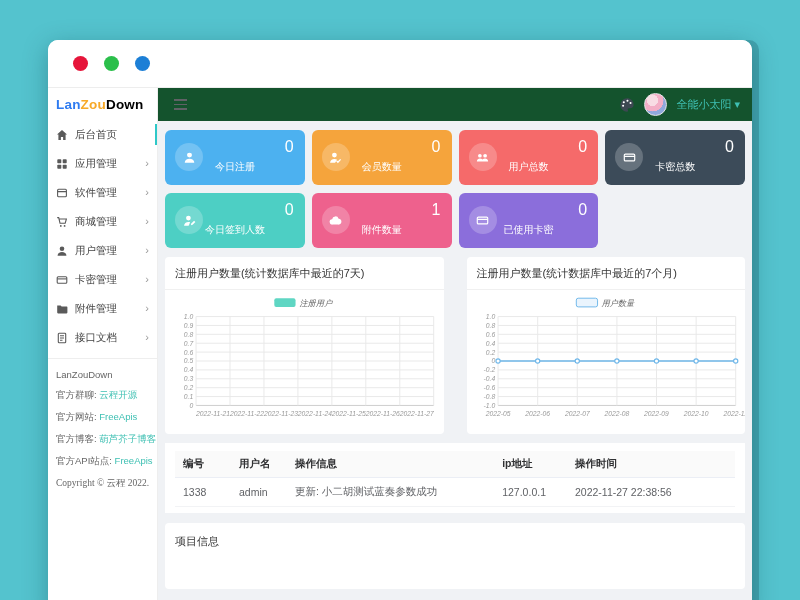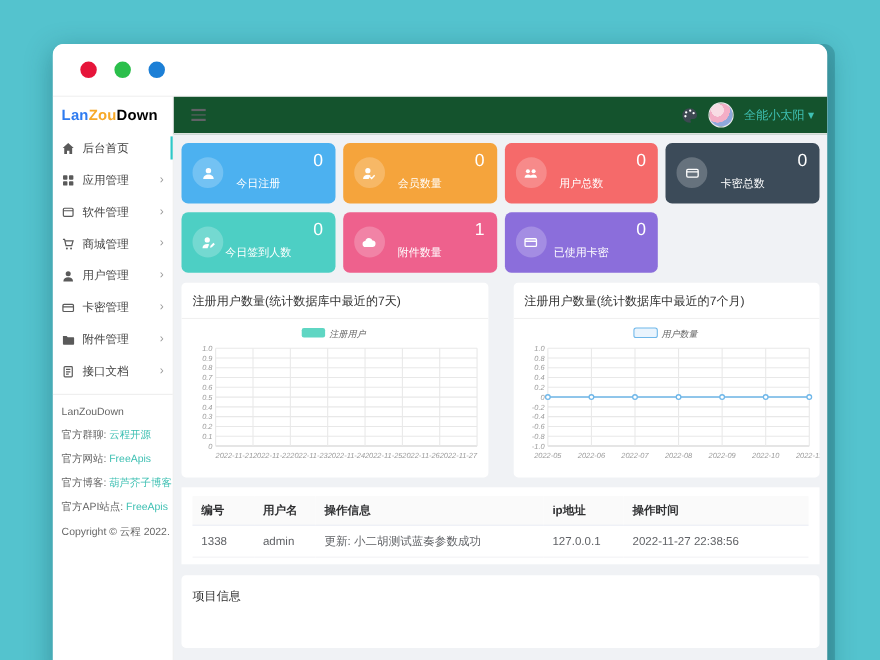--- a/index.html
+++ b/index.html
@@ -27,21 +27,21 @@
   .menu-item.active::after { content:""; position:absolute; right:0; top:4px; bottom:4px;
                width:2px; background:#2ec8c8; }
   .menu-item .micon { width:12px; height:12px; color:#5a5a5a; display:inline-flex; }
   .menu-item .micon svg { width:12px; height:12px; }
   .menu-item .chev { margin-left:auto; color:#9a9a9a; font-size:11px; line-height:1; }
 
   .sidebar-info { margin-top:6px; border-top:1px solid #eee; padding:10px 8px; font-size:9.5px;
                   color:#666; }
   .sidebar-info .row { margin-bottom:9px; white-space:nowrap; }
   .sidebar-info a { color:#3fc0b3; text-decoration:none; }
-  .copyright { color:#666; margin-top:2px; white-space:nowrap; }
+  .copyright { color:#666; margin-top:2px; white-space:nowrap;font-family:Liberation Serif, serif; }
 
   
   .main { flex:1; display:flex; flex-direction:column; background:#f0f2f5; min-width:0; }
   .topbar { height:34px; flex:0 0 34px; background:#14532d; display:flex; align-items:center;
             padding:0 12px; border-bottom:1px solid #f2f2f2; }
   .hamburger { display:flex; flex-direction:column; gap:3px; cursor:pointer; padding:4px; }
   .hamburger span { display:block; width:13px; height:1.6px; background:#606266; }
   .topbar-right { margin-left:auto; display:flex; align-items:center; gap:9px; }
   .palette-btn { width:16px; height:16px; color:#3d4852; cursor:pointer; display:inline-flex; }
   .palette-btn svg { width:16px; height:16px; }

